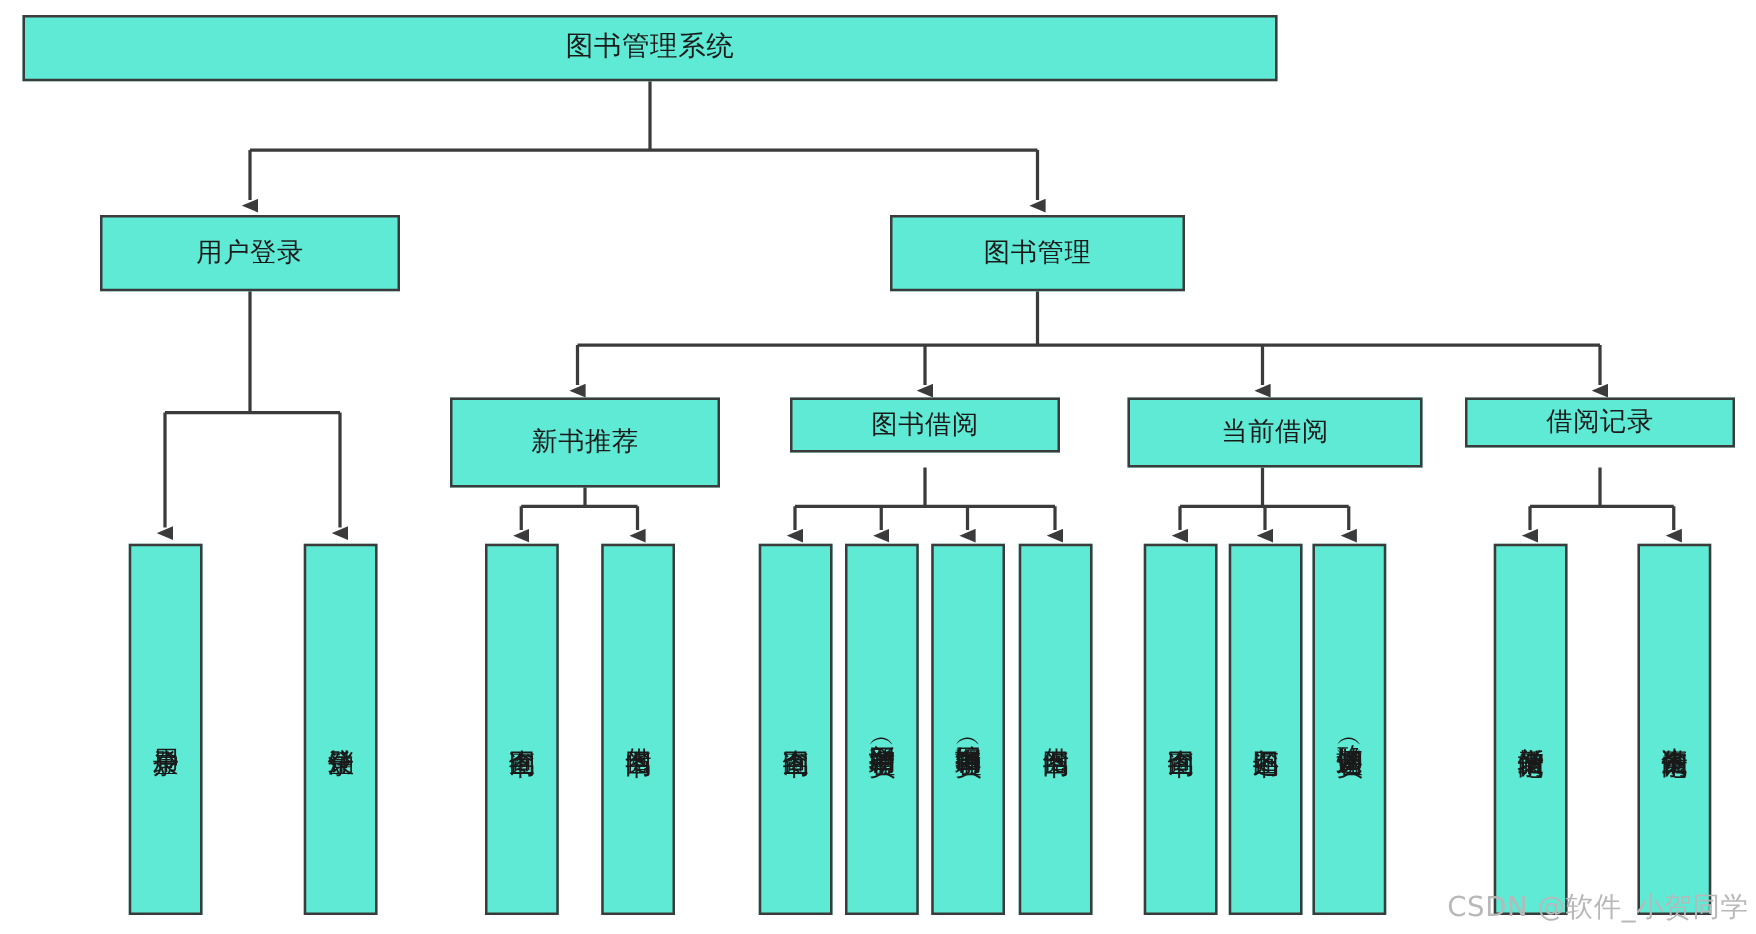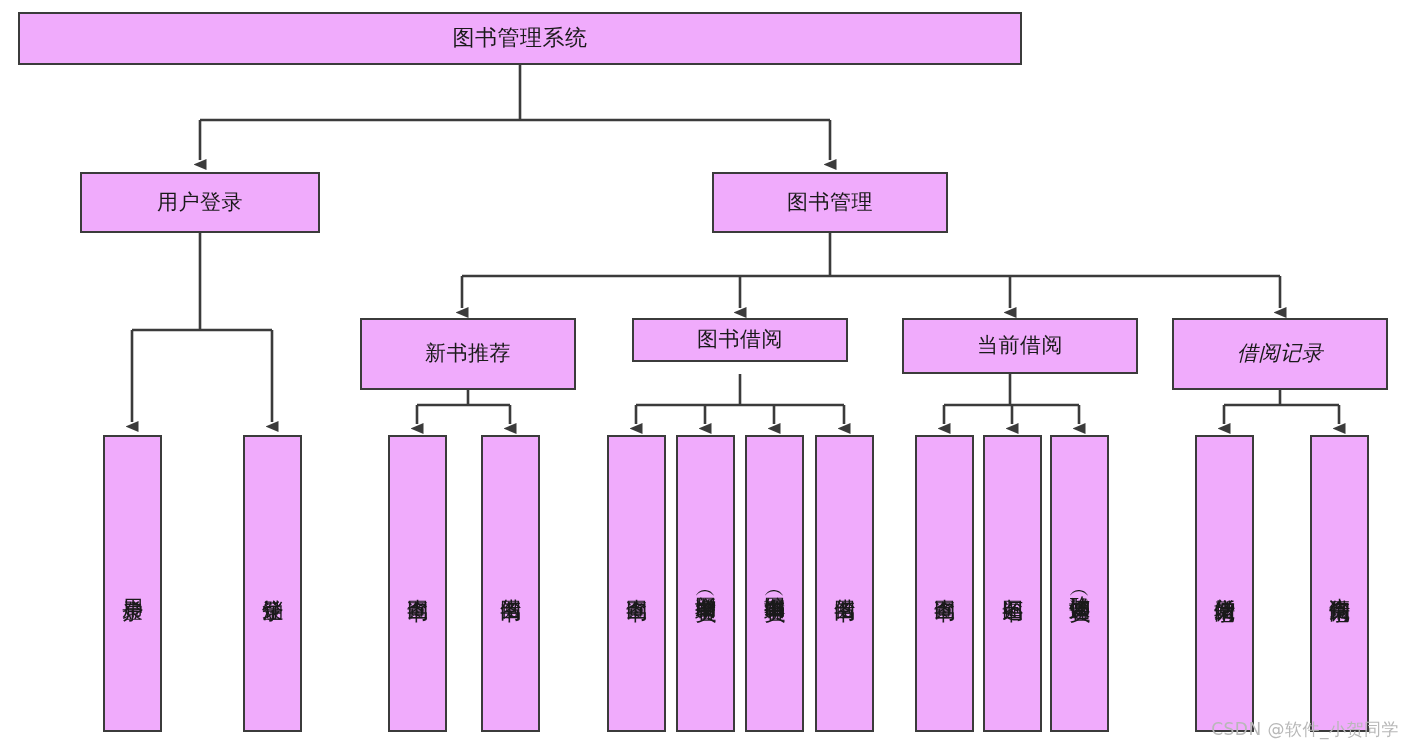--- a/index.html
+++ b/index.html
@@ -20,21 +20,21 @@
     left: 0;
     top: 0;
     width: 1405px;
     height: 747px;
     pointer-events: none;
   }
   .node {
     position: absolute;
     box-sizing: border-box;
     border: 2px solid #3b3b3b;
-    background: #f0abfc;
+    background: #5eead4;
     display: flex;
     align-items: center;
     justify-content: center;
     color: #1a1a1a;
   }
   .node.horiz {
     font-size: 21px;
     line-height: 1.1;
     letter-spacing: 0.5px;
   }
@@ -50,21 +50,21 @@
     display: block;
     text-align: center;
   }
   .node.root {
     font-size: 22px;
   }
   .watermark {
     position: absolute;
     right: 6px;
     bottom: 6px;
-    font-size: 17px;
+    font-size: 22px;
     color: #b8b8b8;
     letter-spacing: 0.5px;
     white-space: nowrap;
     font-family: "DejaVu Sans", "Liberation Sans", sans-serif;
   }
 </style>
 </head>
 <body>
 
 <div id="canvas">
@@ -132,21 +132,21 @@
 
   <div class="node horiz" style="left:360px; top:318px; width:216px; height:72px;">
     <span>新书推荐</span>
   </div>
   <div class="node horiz" style="left:632px; top:318px; width:216px; height:44px;">
     <span>图书借阅</span>
   </div>
   <div class="node horiz" style="left:902px; top:318px; width:236px; height:56px;">
     <span>当前借阅</span>
   </div>
-  <div class="node horiz" style="left:1172px; top:318px; width:216px; height:72px;font-style:italic;">
+  <div class="node horiz" style="left:1172px; top:318px; width:216px; height:40px;">
     <span>借阅记录</span>
   </div>
 
   <div class="node vert" style="left:103px; top:435px; width:59px; height:297px;">
     <span class="vlabel">用户登录</span>
   </div>
   <div class="node vert" style="left:243px; top:435px; width:59px; height:297px;">
     <span class="vlabel">注销登录</span>
   </div>
 

